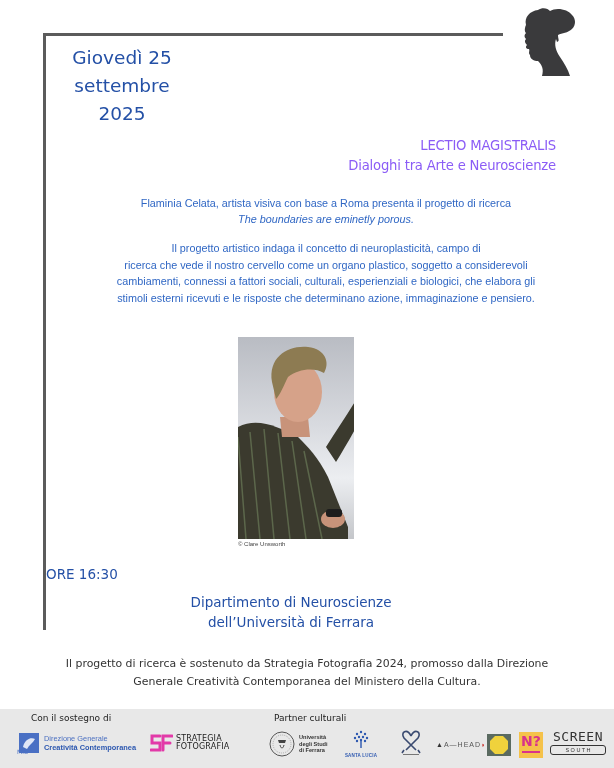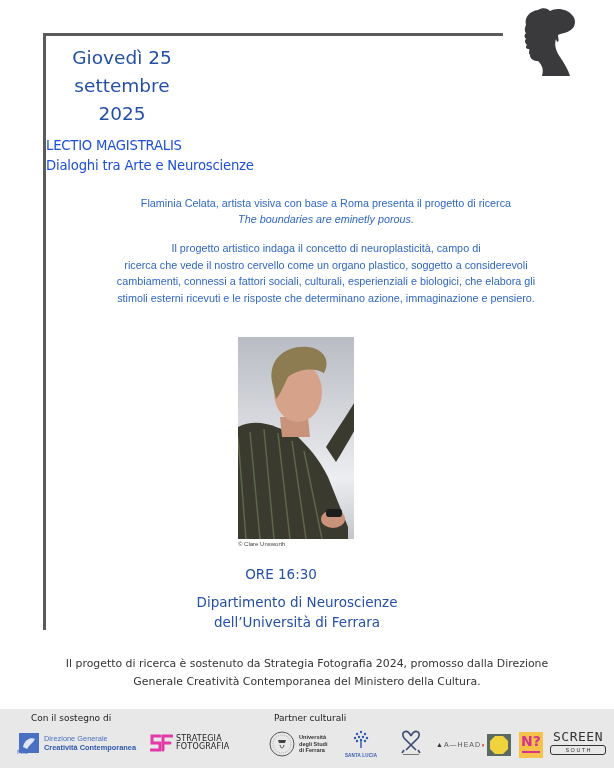--- a/index.html
+++ b/index.html
@@ -8,34 +8,34 @@
 
     .frame-top { position: absolute; left: 43px; top: 33px; width: 460px; height: 3px; background: #5b5b5b; }
     .frame-left { position: absolute; left: 43px; top: 33px; width: 3px; height: 597px; background: #5b5b5b; }
 
     .silhouette { position: absolute; left: 512px; top: 5px; width: 70px; height: 72px; }
 
     .date { position: absolute; left: 62px; top: 44px; width: 120px; font-family: "DejaVu Sans", sans-serif;
             font-size: 18.5px; line-height: 28px; color: #2450a6; text-align: center; }
     .date span { display: block; }
 
-    .title-block { position: absolute; left: 46px; right: 0; top: 136px; width: 510px; text-align: left; font-family: "DejaVu Sans", sans-serif; color: #1d4ed8; }
+    .title-block { position: absolute; left: 46px; right: 0; top: 136px; width: 510px; text-align: right; font-family: "DejaVu Sans", sans-serif; color: #8b5cf6; }
     .title-block .t1 { font-size: 13.2px; line-height: 20px; letter-spacing: -0.2px; }
     .title-block .t2 { font-size: 13.2px; line-height: 20px; letter-spacing: -0.2px; }
 
     .intro { position: absolute; left: 46px; top: 195px; width: 560px; text-align: center; font-size: 10.8px; line-height: 16px; color: #3067c4; }
     .intro .it { font-style: italic; }
 
     .body-text { position: absolute; left: 46px; top: 240px; width: 560px; text-align: center; font-size: 10.8px; line-height: 16.6px; color: #3067c4; }
 
     .photo { position: absolute; left: 238px; top: 337px; width: 116px; height: 202px; overflow: hidden; background: #5eead4; }
     .credit { position: absolute; left: 238px; top: 541px; font-size: 6px; color: #444; }
 
-    .time { position: absolute; left: 46px; top: 566px; width: 470px; text-align: center; font-family: "DejaVu Sans", sans-serif; font-size: 13.5px; color: #2450a6; }
-    .venue { position: absolute; left: 62px; top: 592px; width: 470px; text-align: center; font-family: "DejaVu Sans", sans-serif; font-size: 13.5px; line-height: 20px; color: #2450a6; }
+    .time { position: absolute; left: 46px; top: 566px; width: 470px; font-family: "DejaVu Sans", sans-serif; font-size: 13.5px; color: #2450a6; }
+    .venue { position: absolute; left: 56px; top: 592px; width: 470px; text-align: center; font-family: "DejaVu Sans", sans-serif; font-size: 13.5px; line-height: 20px; color: #2450a6; }
     .venue span { display: block; }
 
     .support { position: absolute; left: 0; top: 655px; width: 614px; text-align: center; font-family: "DejaVu Sans", sans-serif; font-size: 10.9px; line-height: 17.5px; color: #333; }
     .support span { display: block; }
 
     .footer { position: absolute; left: 0; top: 709px; width: 614px; height: 59px; background: #e8e8e8; }
     .footer-label { position: absolute; top: 4px; font-family: "DejaVu Sans", sans-serif; font-size: 9px; color: #222; }
     .logo { position: absolute; }
     .mic-text { font-size: 7.4px; line-height: 9px; color: #4a6fc0; }
     .sf-text { font-family: "DejaVu Sans", sans-serif; font-size: 8px; line-height: 8.5px; font-weight: normal; color: #222; letter-spacing: 0.2px; }

